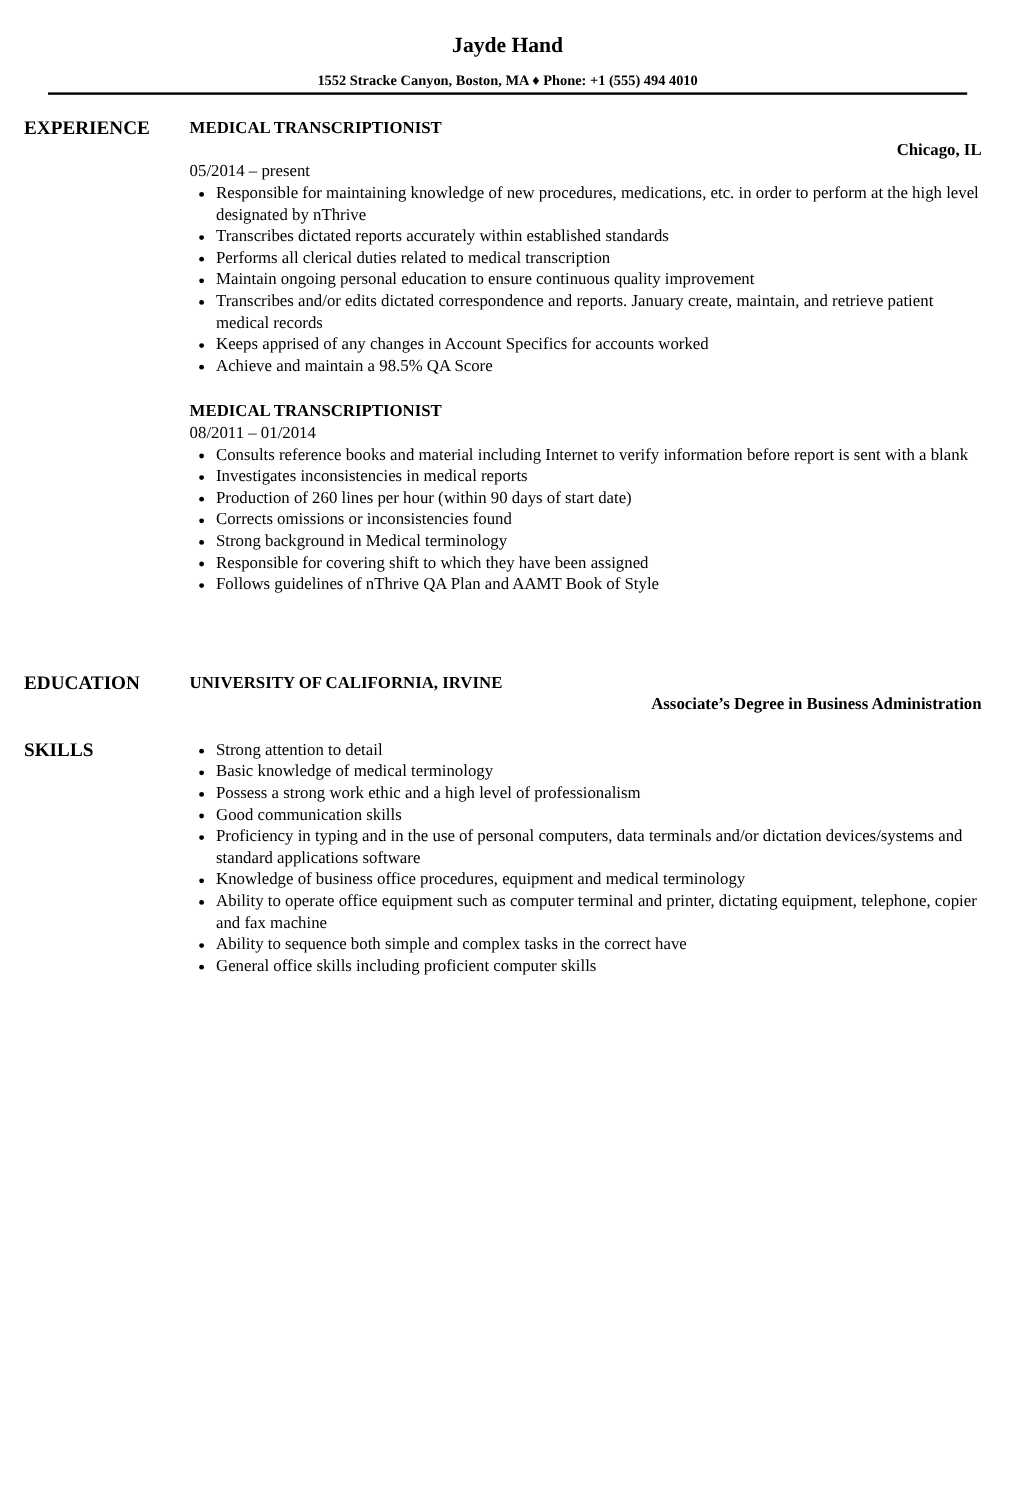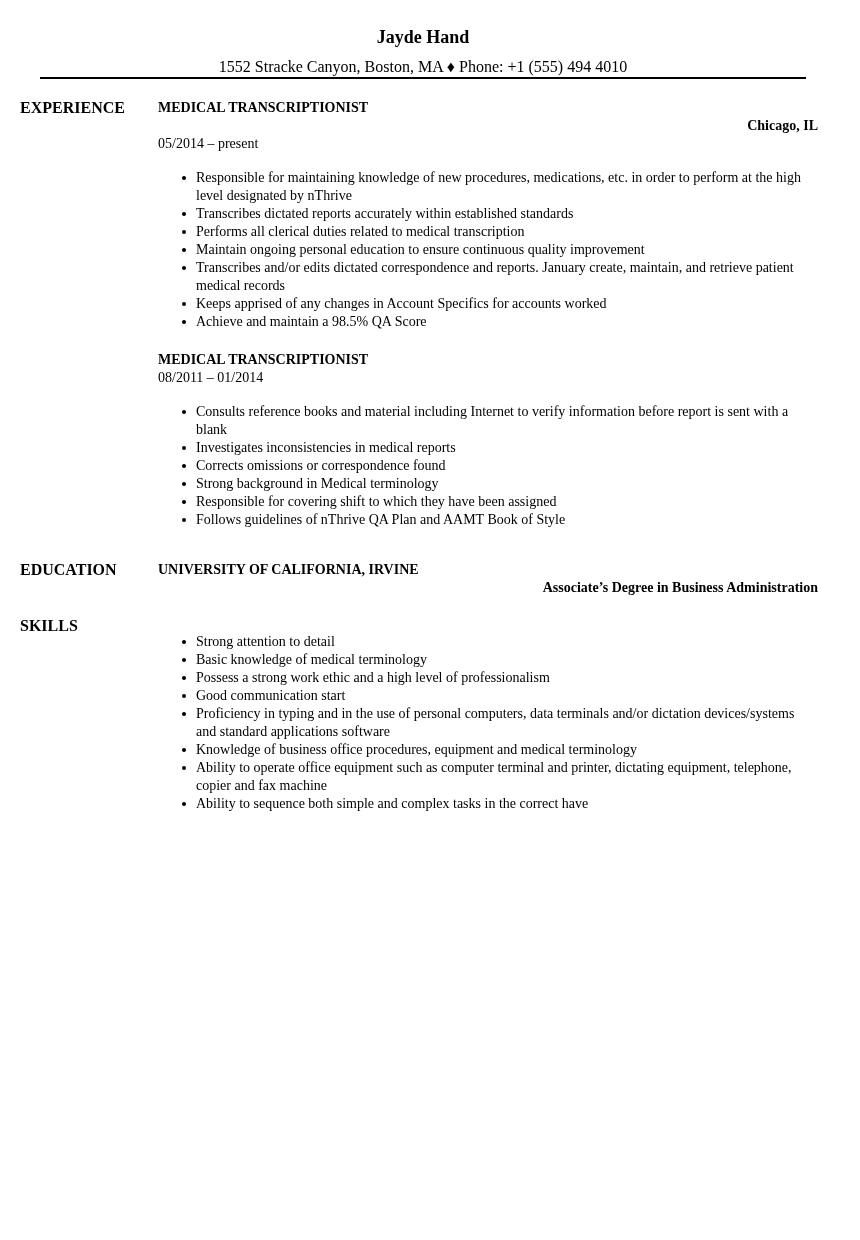--- a/index.html
+++ b/index.html
@@ -7,34 +7,34 @@
     width: 860px; height: 1240px; position: relative; overflow: hidden;
     font-family: "Liberation Serif", "DejaVu Serif", serif;
     color: #000; font-size: 14px;
   }
   .name {
     position: absolute; top: 26px; left: 0; width: 846px; text-align: center;
     font-weight: bold; font-size: 18px; line-height: 22px;
   }
   .contact {
     position: absolute; top: 59px; left: 0; width: 846px; text-align: center;
-    font-weight: normal; font-size: 16px; line-height: 16px;
+    font-weight: bold; font-size: 12px; line-height: 16px;
   }
   .rule {
     position: absolute; top: 77px; left: 40px; width: 766px; height: 2px; background: #000;
   }
   .section { position: absolute; left: 0; width: 860px; }
   .sec-label {
     position: absolute; left: 20px; top: 0; font-weight: bold; font-size: 16px; line-height: 18px;
   }
   .sec-body { position: absolute; left: 158px; top: 0; width: 660px; }
   .job-title { font-weight: bold; font-size: 14px; line-height: 18px; }
   .loc { font-weight: bold; font-size: 14px; line-height: 18px; text-align: right; }
   .dates { font-size: 14px; line-height: 18px; }
-  ul { margin: 16px; padding: 0 0 0 22px; list-style: none; }
+  ul { margin: 0; padding: 0 0 0 22px; list-style: none; }
   li { position: relative; font-size: 14px; line-height: 18px; }
   li::before {
     content: ""; position: absolute; left: -14px; top: 7px;
     width: 4px; height: 4px; background: #000; border-radius: 50%;
   }
 </style>
 </head>
 <body>
 
 <div class="name">Jayde Hand</div>
@@ -57,21 +57,22 @@
         <li>Keeps apprised of any changes in Account Specifics for accounts worked</li>
         <li>Achieve and maintain a 98.5% QA Score</li>
       </ul>
     </div>
     <div style="margin-top:20px;">
       <div class="job-title">MEDICAL TRANSCRIPTIONIST</div>
       <div class="dates">08/2011 – 01/2014</div>
       <ul>
         <li>Consults reference books and material including Internet to verify information before report is sent with a blank</li>
         <li>Investigates inconsistencies in medical reports</li>
-        <li>Corrects omissions or correspondence found</li>
+        <li>Production of 260 lines per hour (within 90 days of start date)</li>
+        <li>Corrects omissions or inconsistencies found</li>
         <li>Strong background in Medical terminology</li>
         <li>Responsible for covering shift to which they have been assigned</li>
         <li>Follows guidelines of nThrive QA Plan and AAMT Book of Style</li>
       </ul>
     </div>
   </div>
 </div>
 
 <div class="section" style="top:561px;">
   <div class="sec-label">EDUCATION</div>
@@ -81,20 +82,21 @@
   </div>
 </div>
 
 <div class="section" style="top:617px;">
   <div class="sec-label">SKILLS</div>
   <div class="sec-body">
     <ul>
       <li>Strong attention to detail</li>
       <li>Basic knowledge of medical terminology</li>
       <li>Possess a strong work ethic and a high level of professionalism</li>
-      <li>Good communication start</li>
+      <li>Good communication skills</li>
       <li>Proficiency in typing and in the use of personal computers, data terminals and/or dictation devices/systems and standard applications software</li>
       <li>Knowledge of business office procedures, equipment and medical terminology</li>
       <li>Ability to operate office equipment such as computer terminal and printer, dictating equipment, telephone, copier and fax machine</li>
       <li>Ability to sequence both simple and complex tasks in the correct have</li>
+      <li>General office skills including proficient computer skills</li>
     </ul>
   </div>
 </div>
 
 </body></html>

